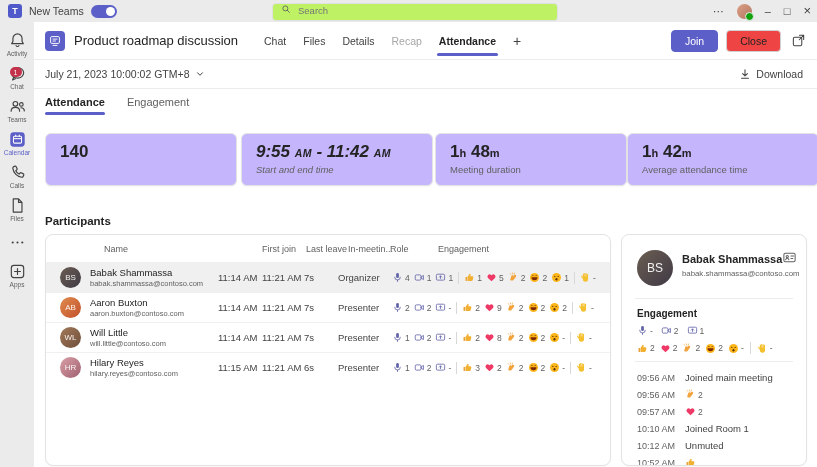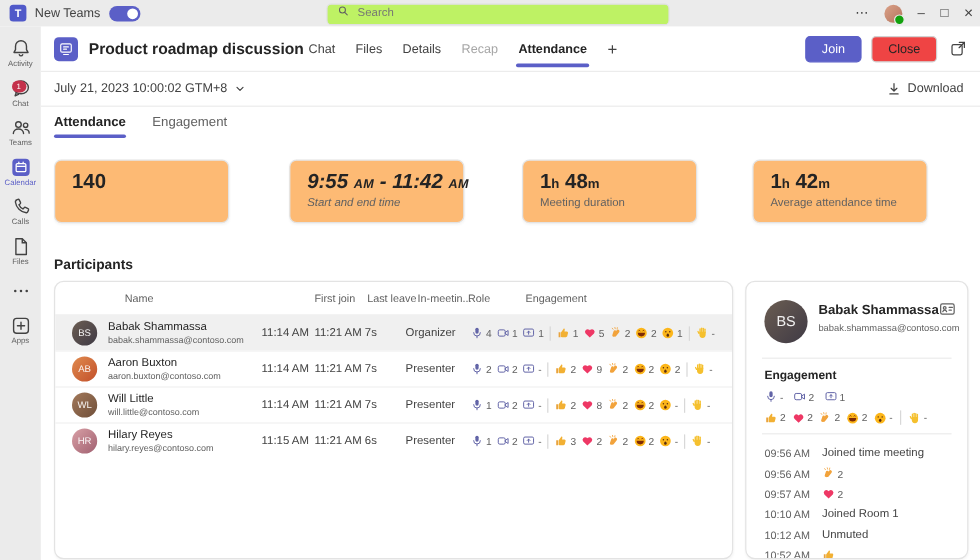--- a/index.html
+++ b/index.html
@@ -32,21 +32,21 @@
   .sb-item.active .sb-label{color:#5b5fc7;}
   .sb-badge{position:absolute;top:2px;right:4px;min-width:10px;height:10px;border-radius:6px;background:#c4314b;
             color:#fff;font-size:6.5px;display:flex;align-items:center;justify-content:center;padding:0 1px;}
   
   .main{position:absolute;left:34px;top:22px;right:0;bottom:0;background:#fff;}
   .meet-header{position:absolute;left:0;top:0;right:0;height:37px;border-bottom:1px solid #ececec;
                display:flex;align-items:center;}
   .meet-icon{width:20px;height:20px;border-radius:4px;background:#5b5fc7;margin-left:11px;
              display:flex;align-items:center;justify-content:center;}
   .meet-icon svg{width:16px;height:16px;}
-  .meet-title{font-size:13px;font-weight:bold;margin-left:9px;margin-right:4px;white-space:nowrap;text-align:center;}
+  .meet-title{font-size:13px;font-weight:normal;margin-left:9px;margin-right:26px;white-space:nowrap;text-align:center;}
   .tabs{display:flex;align-items:center;gap:17px;height:100%;}
   .tab{font-size:10.5px;color:#424242;height:100%;display:flex;align-items:center;position:relative;cursor:default;}
   .tab.muted{color:#a6a6a6;}
   .tab.active{font-weight:bold;color:#242424;}
   .tab.active::after{content:"";position:absolute;left:-2px;right:-2px;bottom:3px;height:3px;border-radius:2px;background:#5b5fc7;}
   .tab.plus{font-size:14px;color:#424242;}
   .header-actions{position:absolute;right:10px;top:0;height:100%;display:flex;align-items:center;gap:8px;}
   .btn{font-size:10.5px;border-radius:4px;padding:4px 13px;cursor:default;font-family:"Liberation Sans",sans-serif;}
   .btn.primary{background:#5b5fc7;color:#fff;border:1px solid #5b5fc7;}
   .btn.secondary{background:#ef4444;color:#242424;border:1px solid #d1d1d1;}
@@ -58,21 +58,21 @@
   .date-label{font-size:10.5px;color:#424242;margin-left:11px;display:flex;align-items:center;gap:6px;}
   .date-label svg{width:10px;height:10px;}
   .download{position:absolute;right:14px;display:flex;align-items:center;gap:5px;font-size:10.5px;color:#424242;}
   .download svg{width:12px;height:12px;}
   
   .subtabs{position:absolute;left:11px;top:74px;display:flex;gap:22px;}
   .subtab{font-size:11px;color:#616161;padding-bottom:7px;position:relative;cursor:default;}
   .subtab.active{font-weight:bold;color:#242424;}
   .subtab.active::after{content:"";position:absolute;left:0;right:0;bottom:0;height:3px;border-radius:2px;background:#5b5fc7;}
   
-  .card{position:absolute;top:111px;height:53px;width:146px;background:#fdba74;border:1px solid #e3e3e3;
+  .card{position:absolute;top:111px;height:53px;width:192px;background:#c4b5fd;border:1px solid #e3e3e3;
         border-radius:6px;box-shadow:0 1px 2px rgba(0,0,0,0.04);box-sizing:border-box;padding:8px 14px;}
   .card .val{font-size:17px;font-weight:bold;color:#242424;white-space:nowrap;}
   .card .val .caps{font-size:10.5px;font-weight:bold;letter-spacing:.3px;}
   .card .val .unit{font-size:11px;font-weight:bold;}
   .card .lbl{font-size:9.5px;color:#616161;margin-top:2px;}
   
   .section-title{position:absolute;left:11px;top:193px;font-size:11.5px;font-weight:bold;}
   .table-card{position:absolute;left:11px;top:212px;width:566px;height:232px;background:#fff;
               border:1px solid #e3e3e3;border-radius:8px;box-shadow:0 1px 2px rgba(0,0,0,0.04);
               box-sizing:border-box;overflow:hidden;}
@@ -835,21 +835,21 @@
                 </g>
               </svg>
             </span>
             <span class="ct">-</span>
           </span>
         </div>
       <div class="d-div" style="top:126px;"></div>
       <div class="d-timeline" id="d-timeline">
           <div class="tl-row">
             <span class="tl-time">09:56 AM</span>
-            <span class="tl-text">Joined time meeting</span>
+            <span class="tl-text">Joined main meeting</span>
           </div>
           <div class="tl-row">
             <span class="tl-time">09:56 AM</span>
             <span class="chip">
               <span>
                 <svg viewBox="0 0 16 16">
                   <g fill="#f2a33c">
                     <rect x="6.4" y="3.4" width="3.8" height="9.6" rx="1.9" transform="rotate(38 8.3 8.2)"></rect>
                     <rect x="4" y="4.6" width="3.2" height="8" rx="1.6" transform="rotate(18 5.6 8.6)"></rect>
                   </g>

